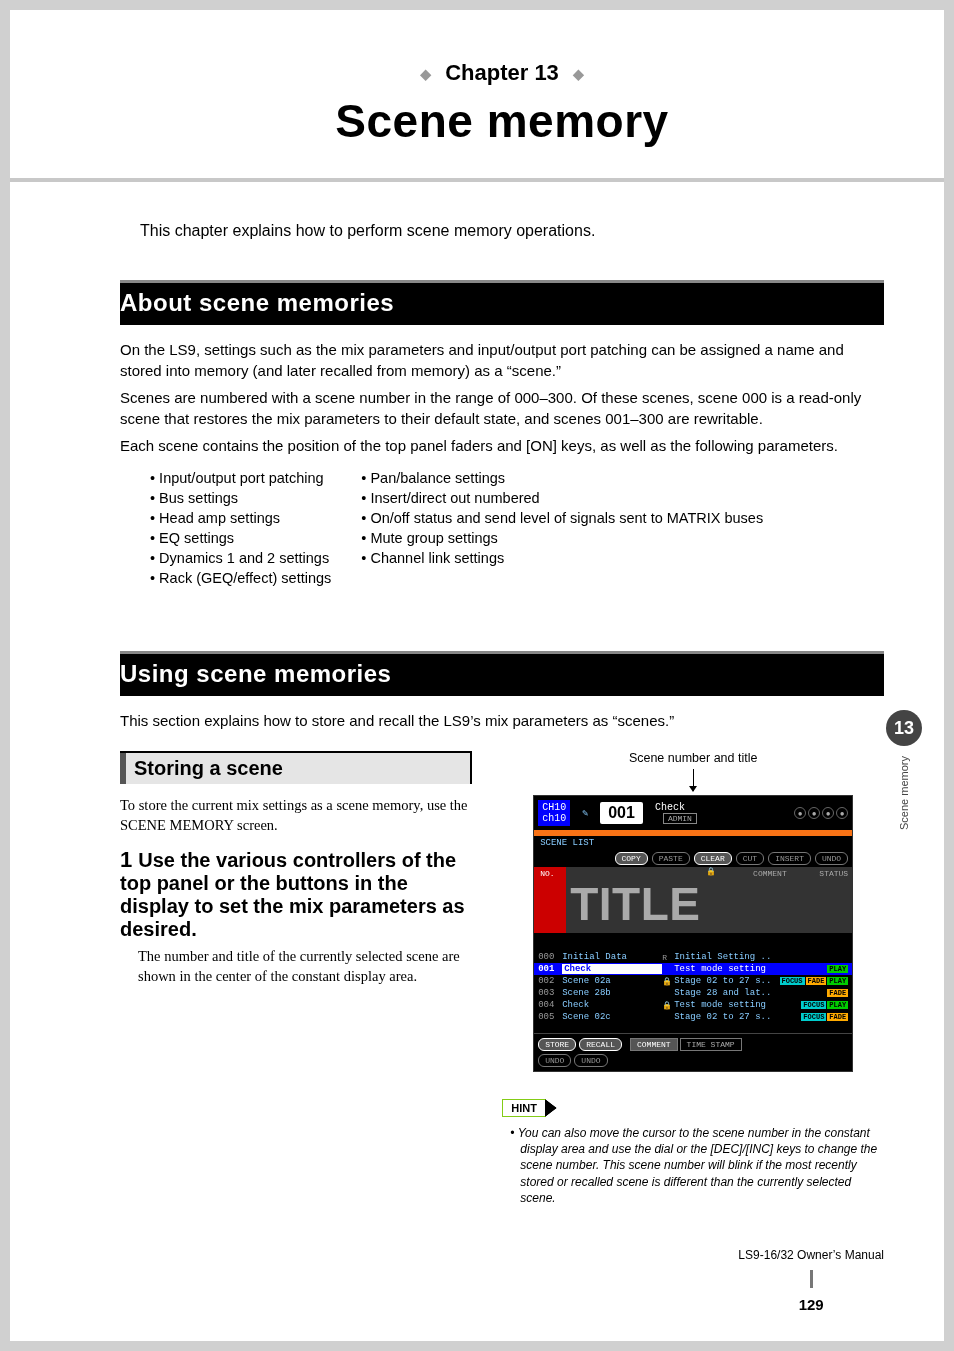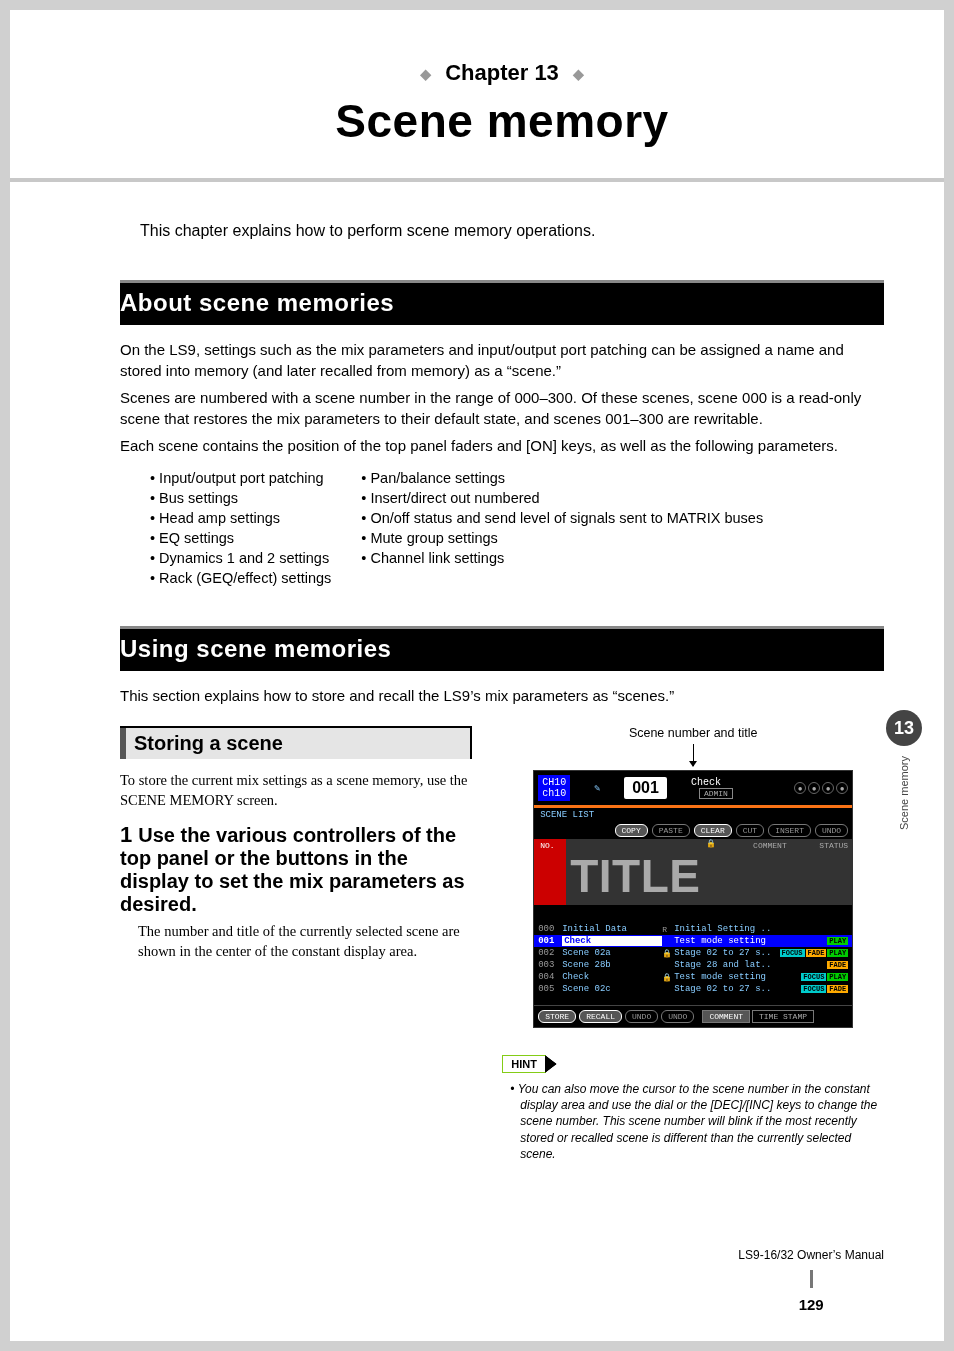--- a/index.html
+++ b/index.html
@@ -56,21 +56,21 @@
     margin-bottom: 14px;
   }
   .body-text {
     font-size: 15px;
     line-height: 1.4;
     margin-bottom: 6px;
   }
   .bullets {
     display: flex;
     gap: 30px;
-    margin: 14px 0 36px 30px;
+    margin: 14px 0 61px 30px;
     font-size: 14.5px;
   }
   .bullets ul { list-style: none; }
   .bullets li::before { content: "• "; }
   .bullets li { margin-bottom: 4px; white-space: nowrap; }
   .cols {
     display: flex;
     gap: 30px;
     align-items: flex-start;
   }
@@ -122,22 +122,22 @@
     border: 1px solid #333;
     font-family: 'Courier New', monospace;
     color: #aaa;
     font-size: 10px;
     margin: 0 auto;
   }
   .ss-top {
     display: flex;
     align-items: center;
     padding: 4px;
-    gap: 24px;
-    border-bottom: 3px solid #f97316;
+    gap: 12px;
+    border-bottom: 6px solid #f97316;
   }
   .ss-ch { background:#00f; color:#fff; padding:2px 4px; font-size:10px; line-height:1.1; }
   .ss-scene-num {
     background: #fff; color:#000; font-family: 'Arial Black', Arial;
     font-size: 16px; font-weight:900; padding: 2px 8px; border-radius:2px;
   }
   .ss-check { color:#fff; }
   .ss-admin { border:1px solid #888; font-size:8px; padding:0 4px; margin-left: 8px;}
   .ss-st { margin-left:auto; display:flex; gap:2px; font-size:8px;}
   .ss-st span{ border:1px solid #666; border-radius:50%; width:12px; height:12px; display:flex; align-items:center; justify-content:center;}
@@ -160,21 +160,21 @@
   .ss-row .badges{ display:flex; gap:1px; font-size:7px;}
   .bd{ padding:0 2px; font-weight:bold;}
   .bd.focus{ background:#0cc; color:#000;}
   .bd.fade{ background:#fa0; color:#000;}
   .bd.play{ background:#0c0; color:#000;}
   .ss-row.sel { background:#00f;}
   .ss-row.sel .n{ color:#fff; font-weight:bold;}
   .ss-row.sel .t{ background:#fff; color:#00f; font-weight:bold; padding:0 2px;}
   .ss-row.sel .c{ color:#fff;}
   .ss-bottom { display:flex; padding:4px; gap:4px; border-top:1px solid #444; align-items:flex-start;}
-  .ss-bot-left { display:flex; flex-direction:row; gap:3px;}
+  .ss-bot-left { display:flex; flex-direction:column; gap:3px;}
   .ss-bot-left .row{ display:flex; gap:3px;}
   .ss-tabs { display:flex; gap:2px; font-size:8px; margin-left:4px;}
   .ss-tab { border:1px solid #777; padding:1px 6px;}
   .ss-tab.active{ background:#555; color:#fff;}
   .hint-box {
     margin-top: 26px;
   }
   .hint-label {
     border:1px solid #84cc16; font-size:11px; font-weight:bold; padding:2px 8px;
     display:inline-block;

